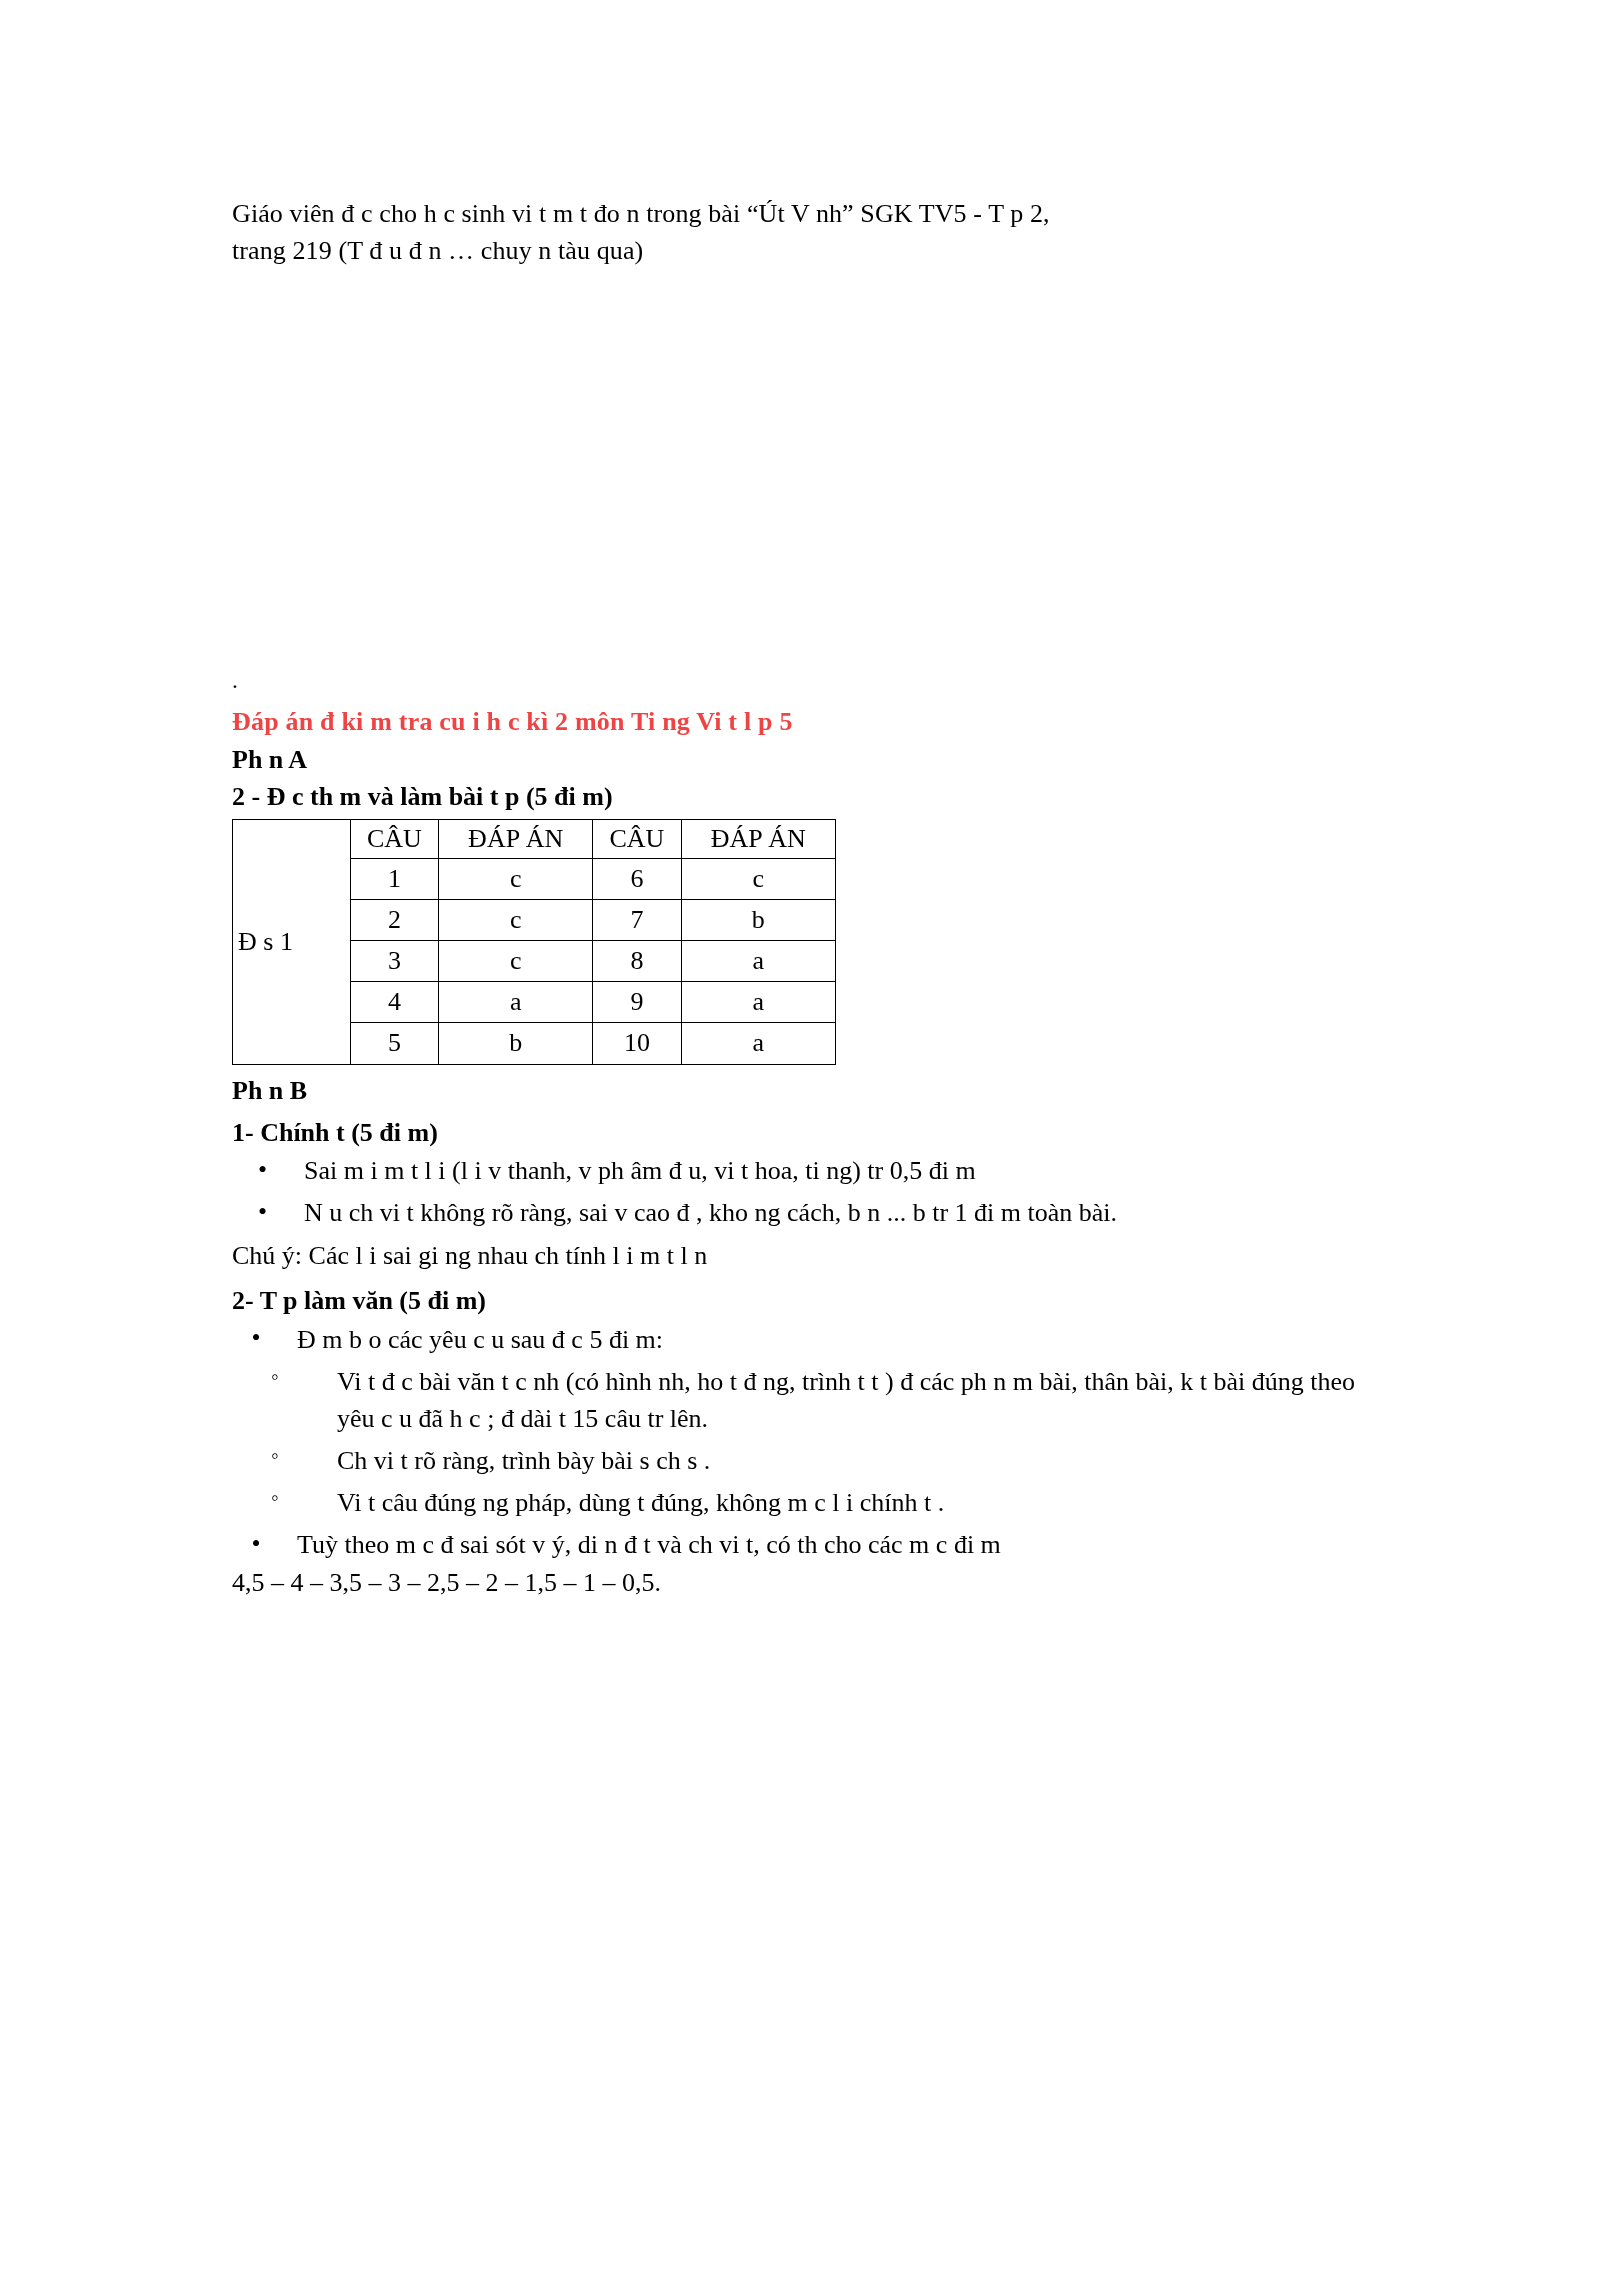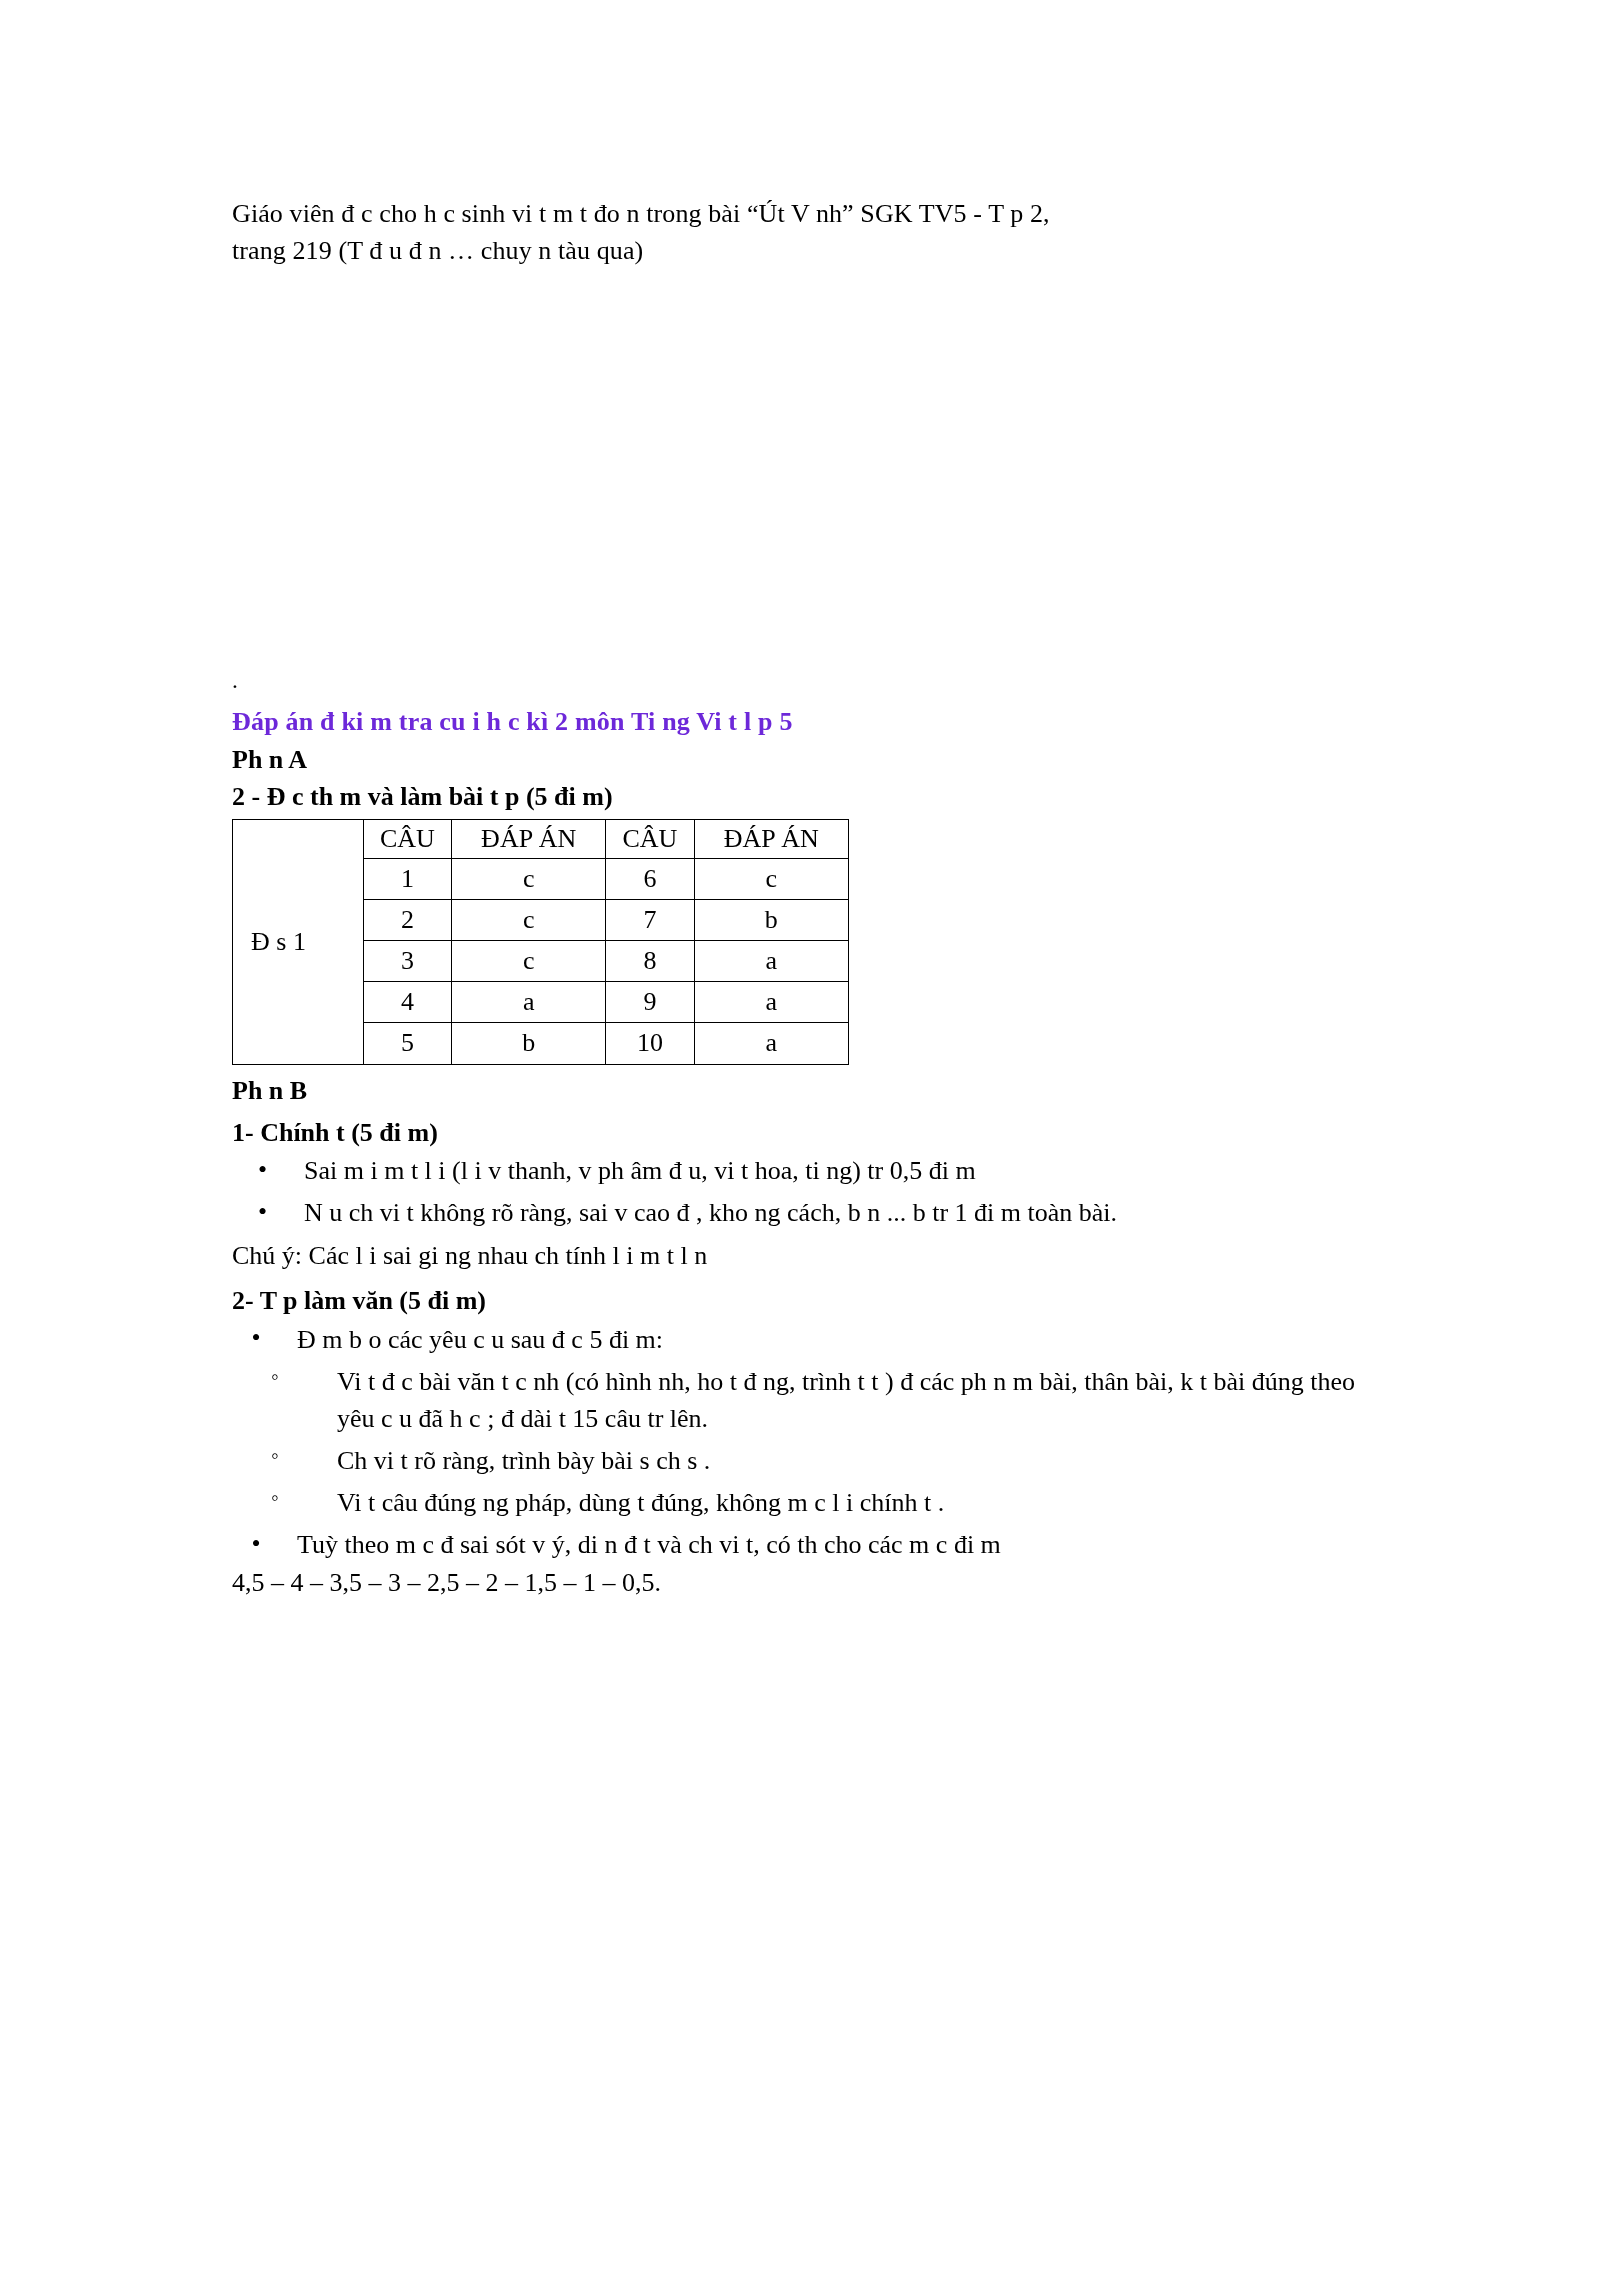--- a/index.html
+++ b/index.html
@@ -28,21 +28,21 @@
     line-height: 1.42;
     letter-spacing: 0.1px;
   }
   .spacer-dot {
     font-size: 23.6px;
     line-height: 1;
     margin-top: 399px;
     height: 19.6px;
   }
   .title-blue {
-    color: #6d28d9;
+    color: #ef4444;
     font-weight: bold;
     font-size: 26px;
     margin-top: 18.3px;
     letter-spacing: 0.2px;
   }
   .bold-line {
     font-weight: bold;
     font-size: 26px;
     margin-top: 7.9px;
   }
@@ -61,21 +61,21 @@
     padding: 2.6px 6.5px;
     height: 35px;
     min-width: 39px;
   }
   table.answers td.side {
     border-left: 1.3px solid #000000;
     border-right: 1.3px solid #000000;
     border-top: 1.3px solid #000000;
     border-bottom: 1.3px solid #000000;
     text-align: left;
-    padding-left: 18px;
+    padding-left: 5px;
     white-space: nowrap;
     width: 105px;
   }
   table.answers td.hdr {
     padding: 1.3px 7.9px;
   }
   table.answers td.num { width: 72px; }
   table.answers td.ans { width: 137px; }
 
   .section-bold {

